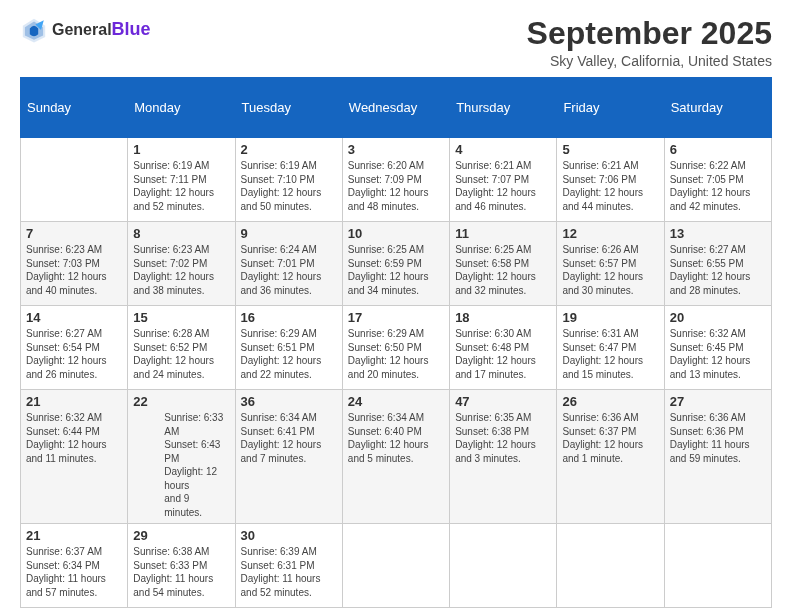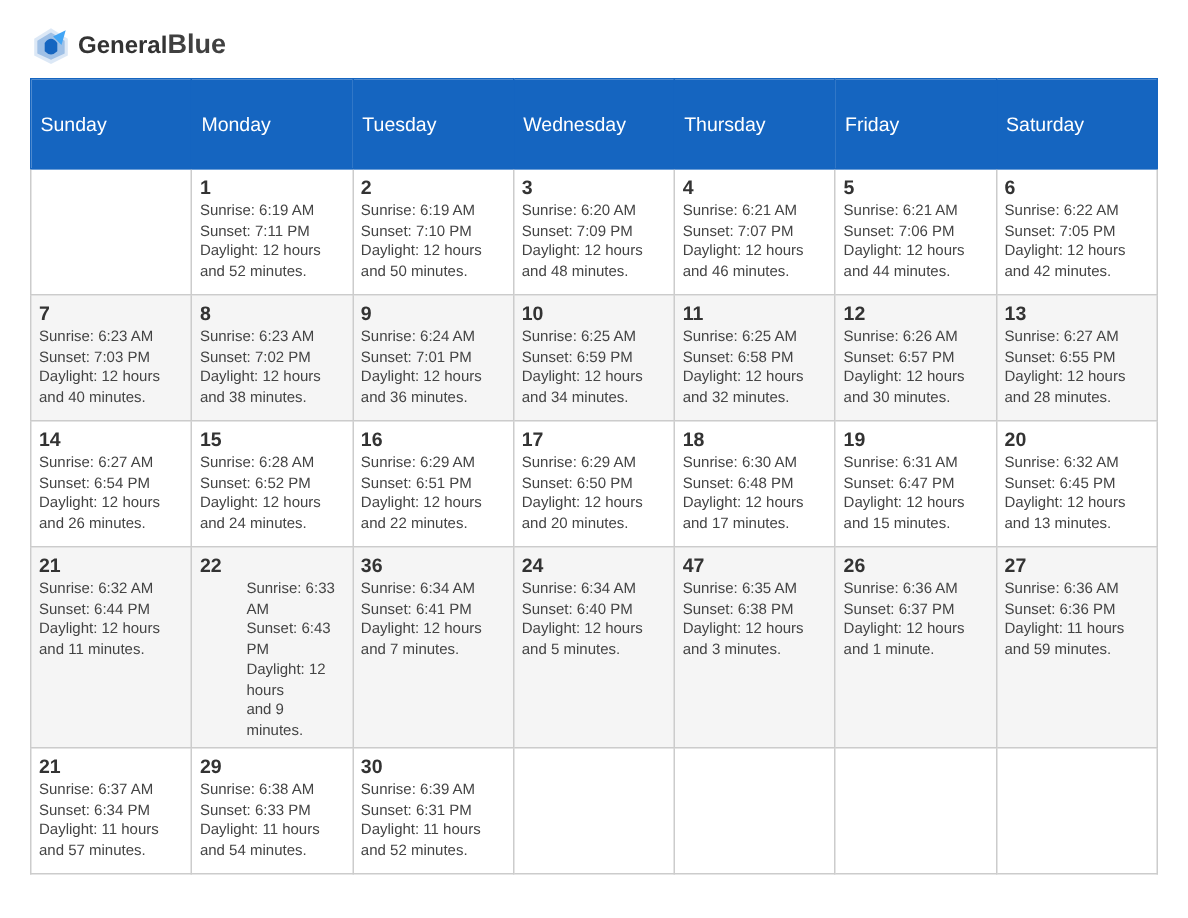--- a/index.html
+++ b/index.html
@@ -27,21 +27,21 @@
     }
     .logo-text-general {
       font-size: 16px;
       font-weight: bold;
       color: #333;
       line-height: 1.1;
     }
     .logo-text-blue {
       font-size: 18px;
       font-weight: bold;
-      color: #404040;
+      color: #6d28d9;
       line-height: 1.1;
     }
     .logo-icon {
       width: 28px;
       height: 28px;
     }
     .title-block {
       text-align: right;
     }
     .main-title {
@@ -110,20 +110,24 @@
         <polygon points="20,8 33,16 33,28 20,34 7,28 7,16" fill="#1565c0" opacity="0.3"></polygon>
         <path d="M14,18 Q20,10 26,18 L26,26 Q20,32 14,26 Z" fill="#1565c0"></path>
         <path d="M22,12 L34,6 L30,20 Z" fill="#42a5f5"></path>
       </svg>
       <div>
         <div style="line-height:1.1">
           <span class="logo-text-general">General</span><span class="logo-text-blue">Blue</span>
         </div>
       </div>
     </div>
+    <div class="title-block">
+      <div class="main-title">September 2025</div>
+      <div class="subtitle">Sky Valley, California, United States</div>
+    </div>
   </div>
 
   <table class="calendar-table">
     <thead>
       <tr>
       <th>Sunday</th>
           <th>Monday</th>
           <th>Tuesday</th>
           <th>Wednesday</th>
           <th>Thursday</th>

